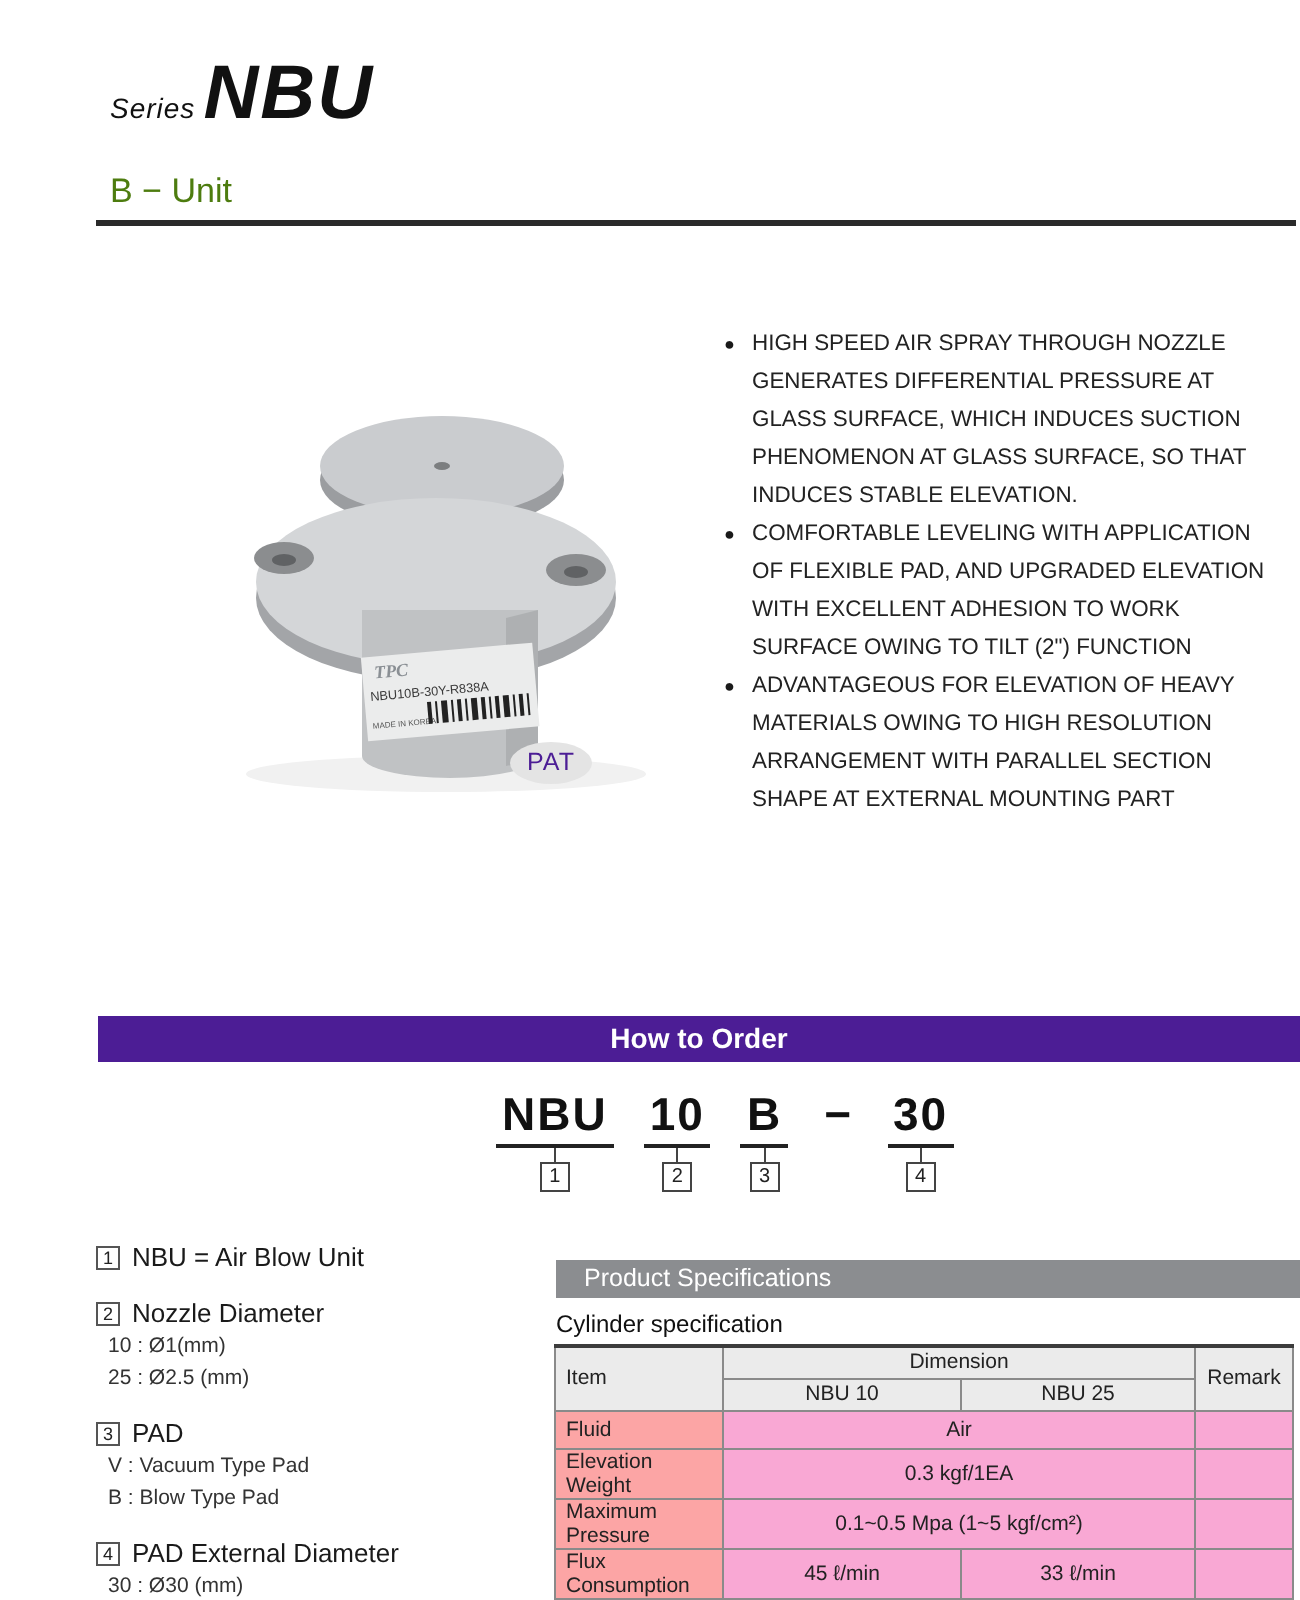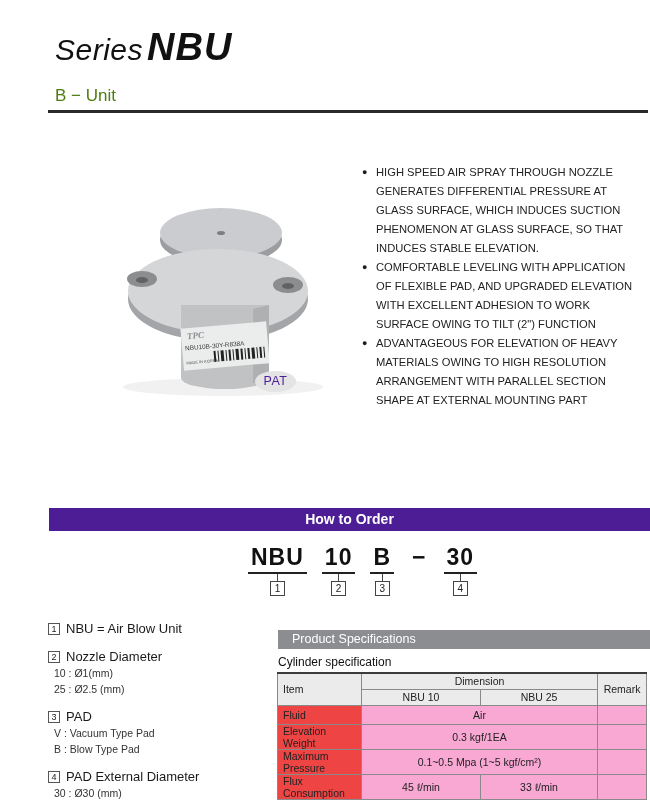--- a/index.html
+++ b/index.html
@@ -2,21 +2,21 @@
 <html><head>
 <meta charset="utf-8">
 <style>
   * { margin: 0; padding: 0; box-sizing: border-box; }
   html, body { background: #ffffff; }
   body { font-family: "Liberation Sans", sans-serif; color: #1c1c1c; }
   .page { position: relative; width: 650px; height: 800px; background: #fff; overflow: hidden; }
 
   
   .hdr { position: absolute; left: 55px; top: 26px; }
-  .hdr .series { font-style: italic; font-size: 30px; color: #111; letter-spacing: 0.5px; }
+  .hdr .series { font-style: italic; font-size: 14px; color: #111; letter-spacing: 0.5px; }
   .hdr .model  { font-style: italic; font-weight: bold; font-size: 38px; color: #111; letter-spacing: 1px; margin-left: 4px; }
   .subtitle { position: absolute; left: 55px; top: 86px; font-size: 17px; color: #4d7c0f; }
   .rule { position: absolute; left: 48px; top: 110px; width: 600px; height: 3px; background: #2a2a2a; }
 
   
   .photo { position: absolute; left: 85px; top: 193px; width: 250px; height: 205px; }
   .pat { position: absolute; left: 255px; top: 371px; width: 41px; height: 21px;
          background: #e4e4e4; border-radius: 50%; text-align: center; line-height: 21px;
          font-size: 12.5px; color: #4c1d95; letter-spacing: 0.5px; }
 
@@ -54,21 +54,21 @@
               padding-left: 14px; }
   .spec-sub { position: absolute; left: 278px; top: 655px; font-size: 12px; color: #111; }
   .spec-table { position: absolute; left: 277px; top: 672px; width: 369px;
                 border-collapse: collapse; table-layout: fixed;
                 border-top: 2px solid #3c3c3c; border-bottom: 2px solid #3c3c3c; }
   .spec-table th, .spec-table td { border: 1px solid #8a8a8a; font-weight: normal;
                 font-size: 10.5px; color: #222; }
   .spec-table th { background: #ebebeb; height: 16px; text-align: center; }
   .spec-table th.c-item, .spec-table td.c-item { text-align: left; padding-left: 5px; background: #ebebeb; }
   .spec-table td { height: 19px; text-align: center; background: #f9a8d4; }
-  .spec-table td.c-item { background: #ef4444; }
+  .spec-table td.c-item { background: #fca5a5; }
 </style>
 </head>
 <body>
 
 <div class="page">
 
   <div class="hdr">
     <span class="series">Series</span><span class="model">NBU</span>
   </div>
   <div class="subtitle">B − Unit</div>

